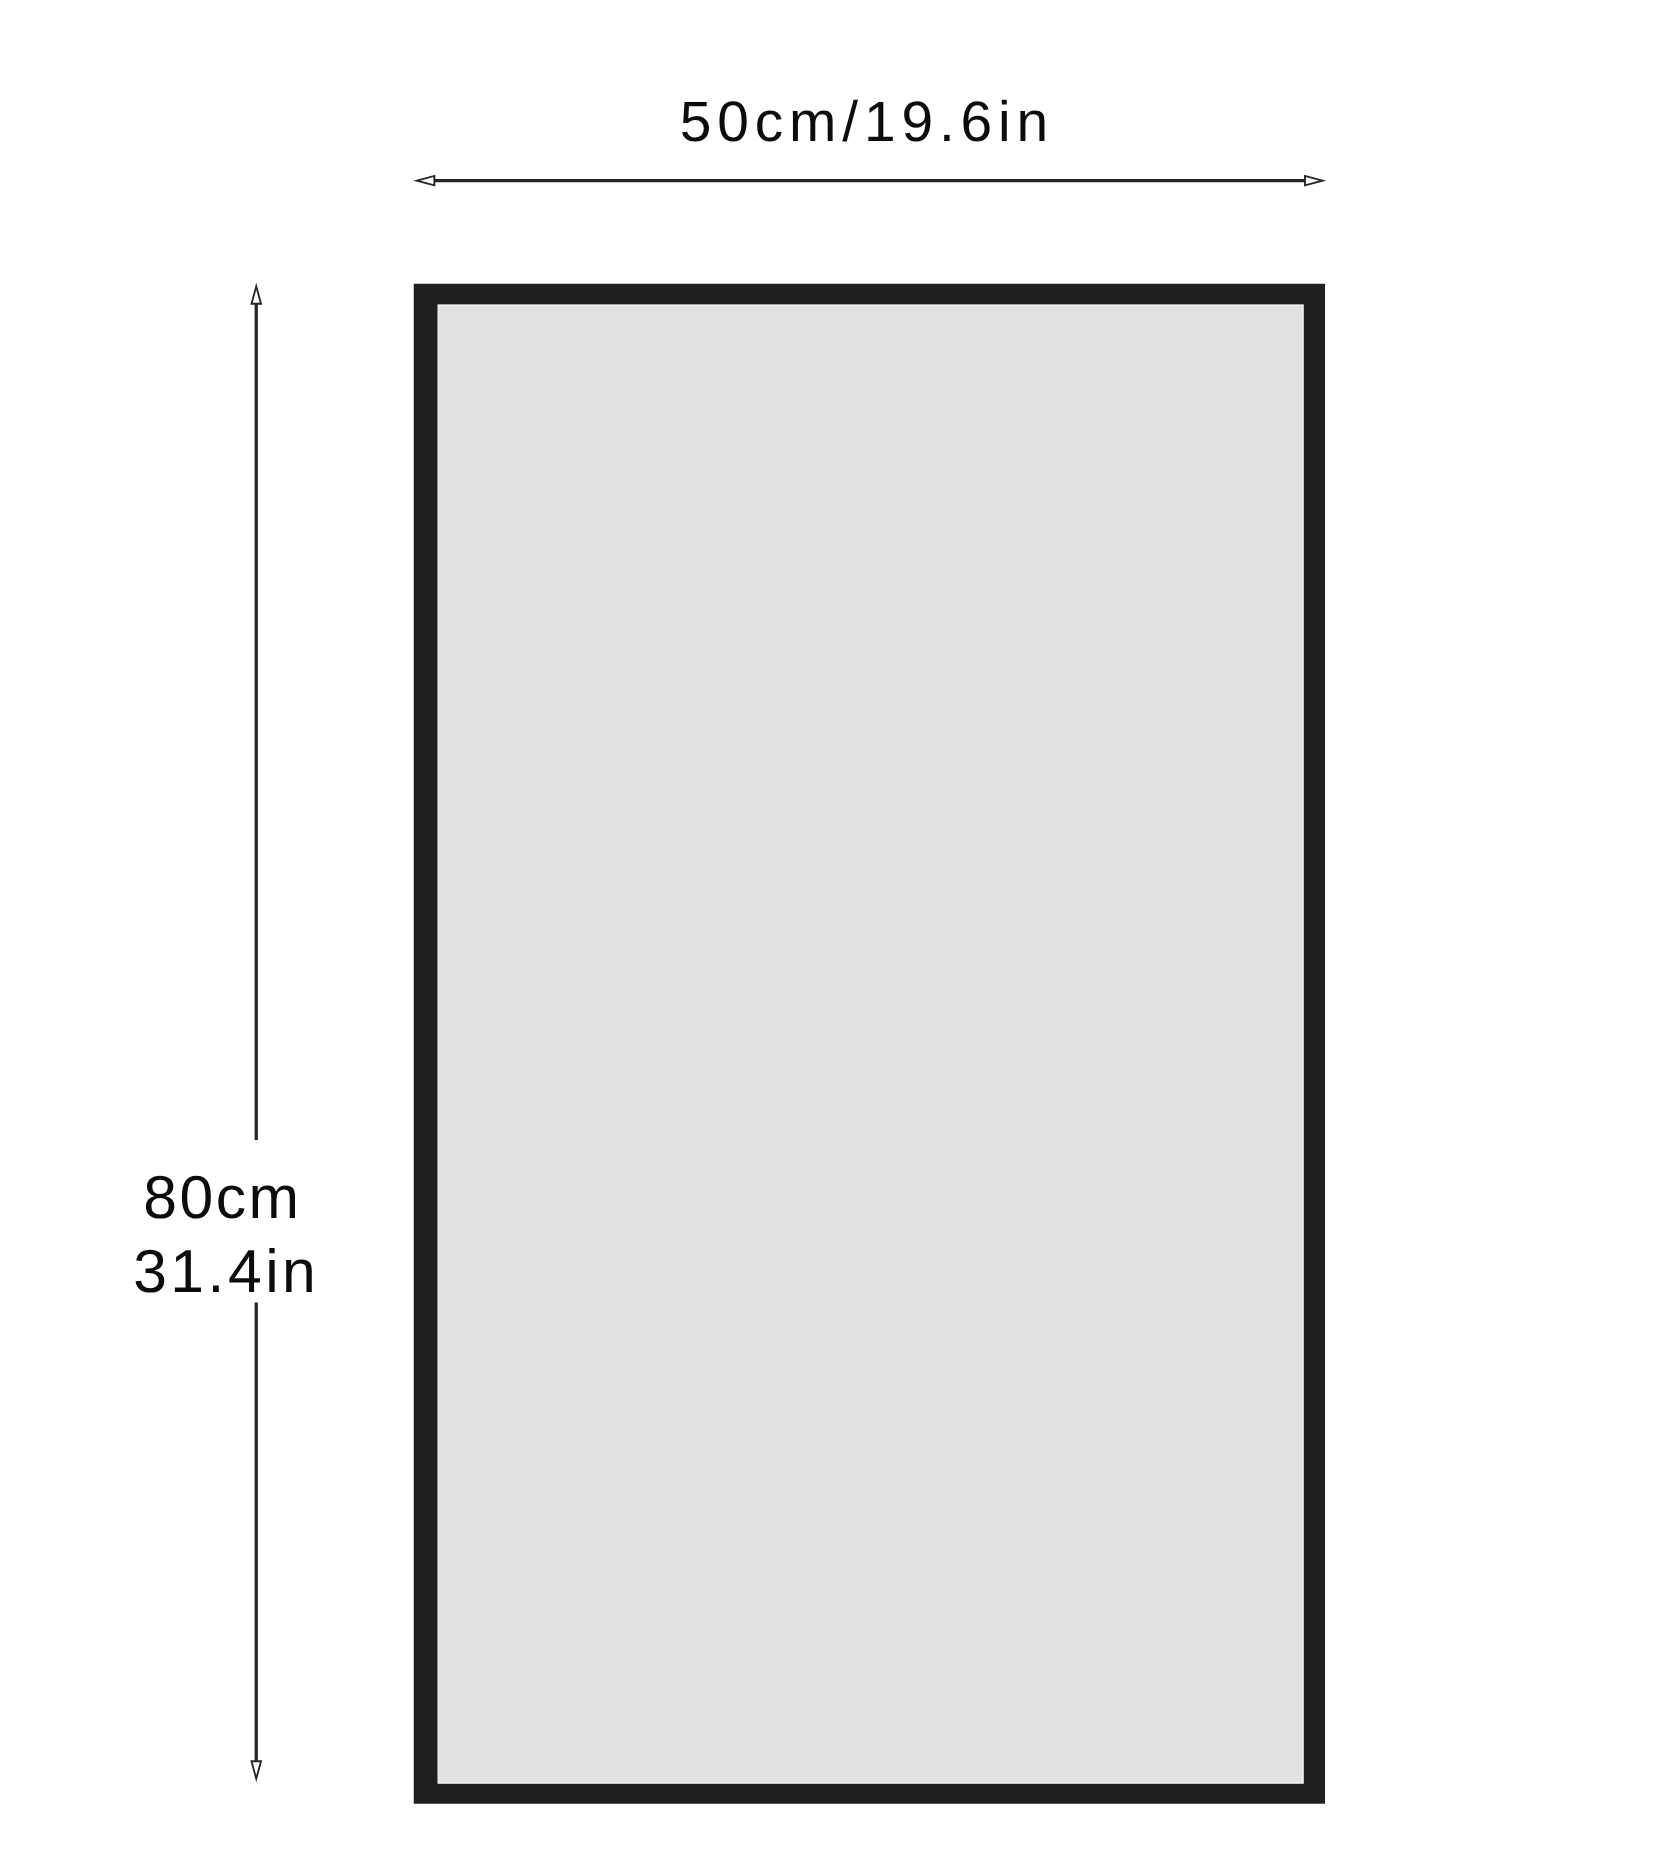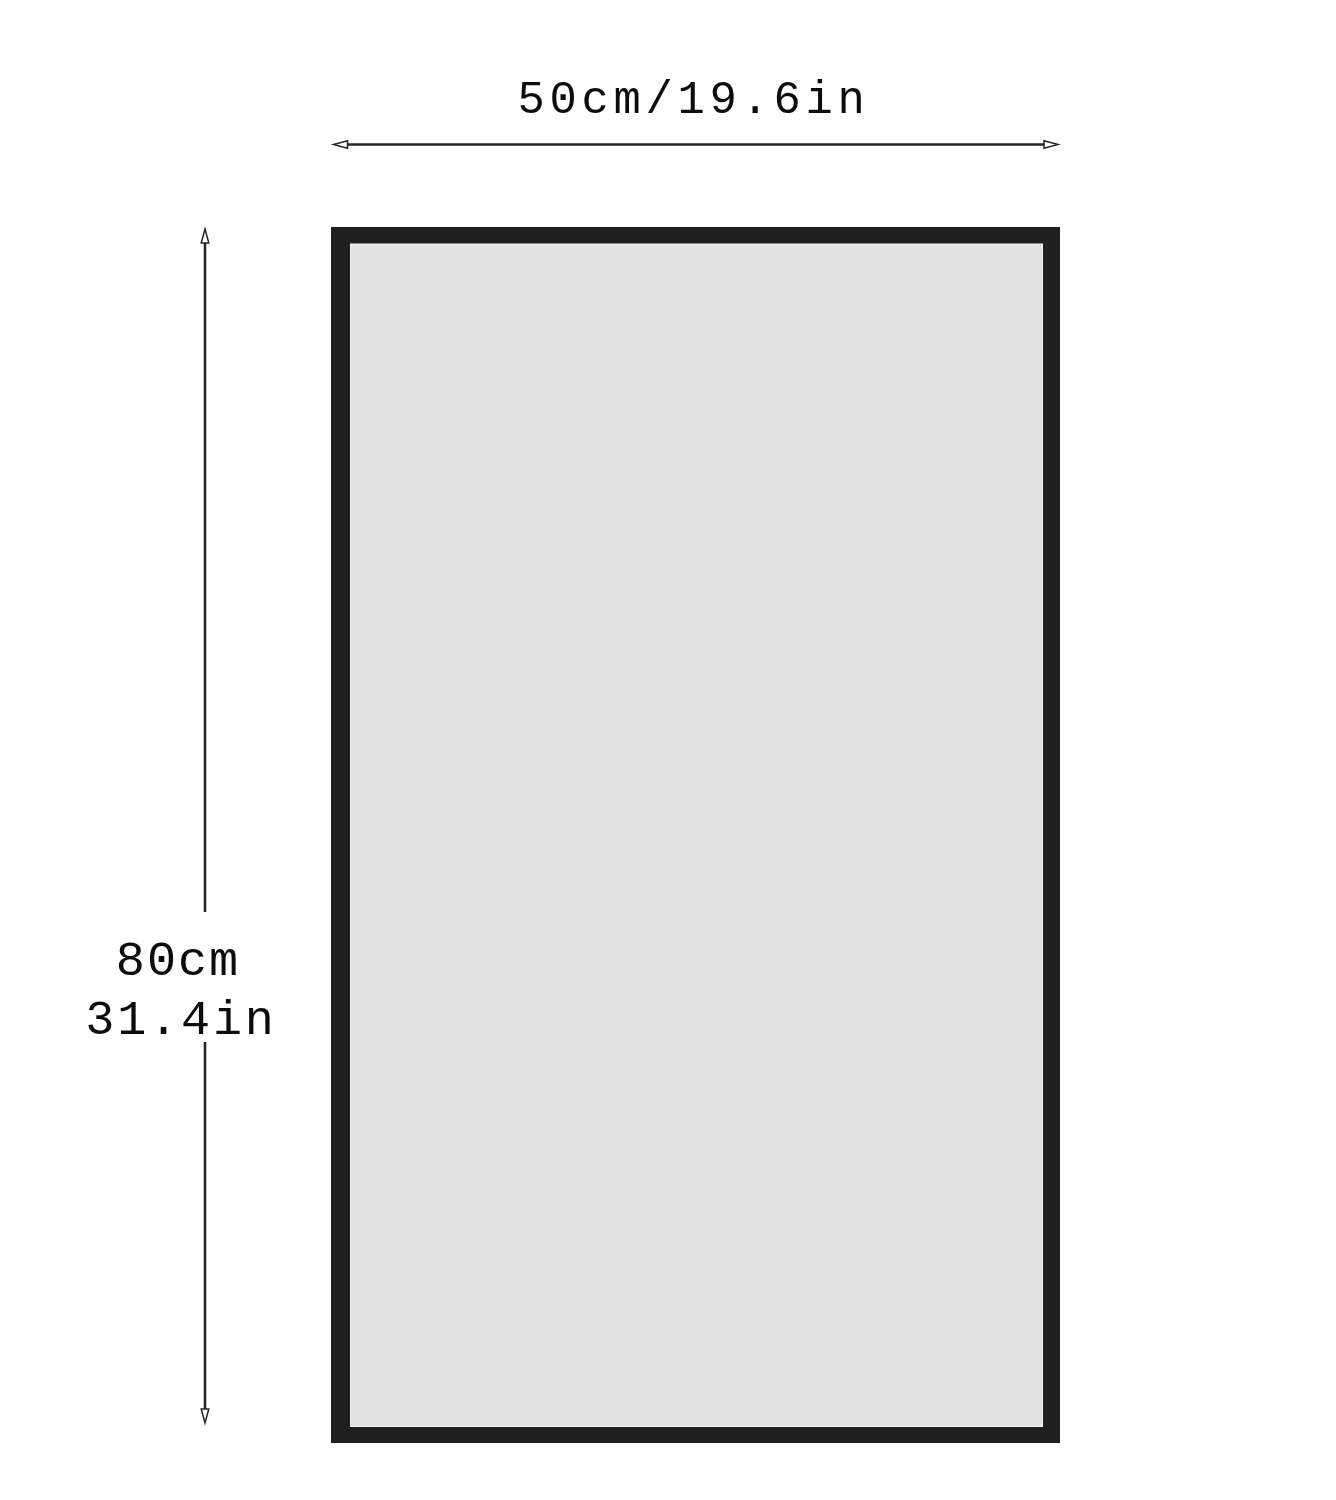--- a/index.html
+++ b/index.html
@@ -1,17 +1,17 @@
 <!DOCTYPE html>
 <html><head>
 <meta charset="utf-8">
 <style>
   html,body{margin:0;padding:0;background:#ffffff;}
   #canvas{position:relative;width:1336px;height:1500px;background:#ffffff;overflow:hidden;
-    font-family:Liberation Mono, monospace;}
+    font-family:Liberation Sans, sans-serif;}
   svg{position:absolute;left:0;top:0;}
 </style>
 </head>
 <body>
 
 <div id="canvas">
 <svg width="1336" height="1500" viewBox="0 0 1336 1500">
 
   <text x="693.5" y="112.5" font-size="45.5" letter-spacing="4.7" fill="#0c0c0c" text-anchor="middle">50cm/19.6in</text>
 

